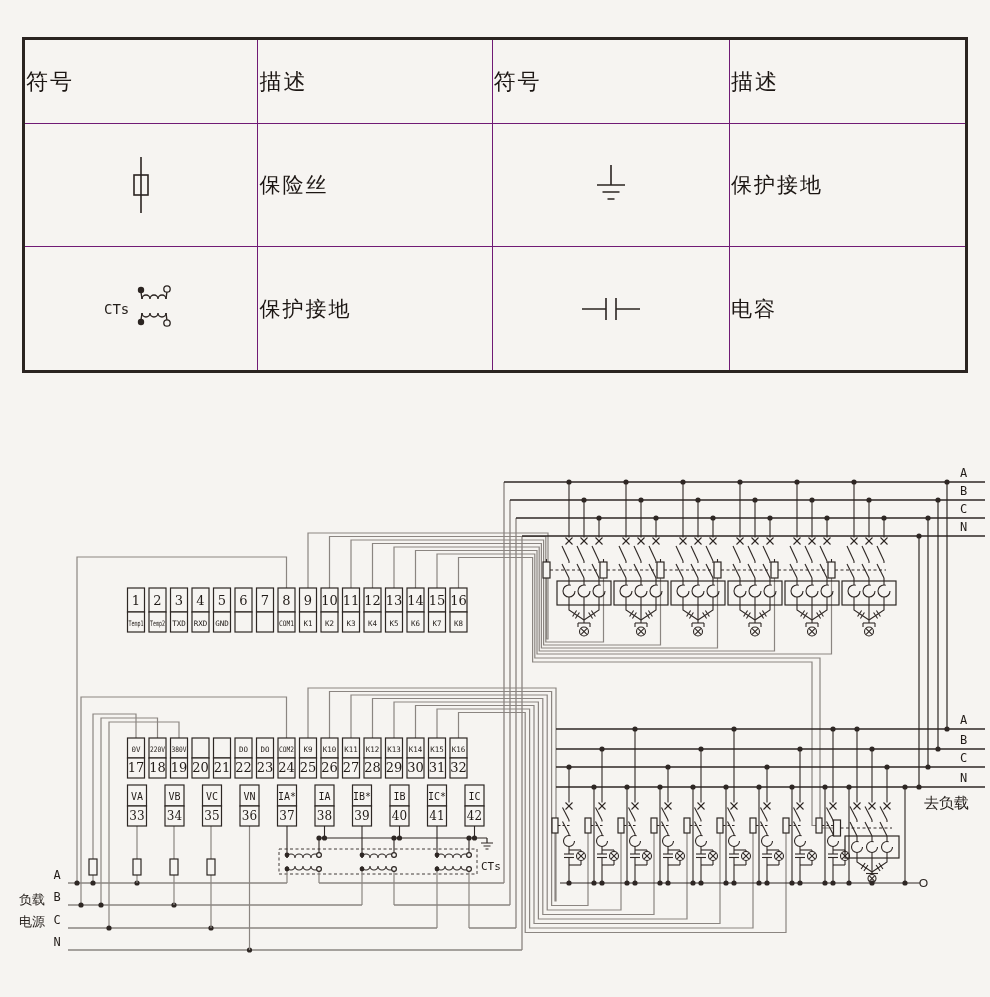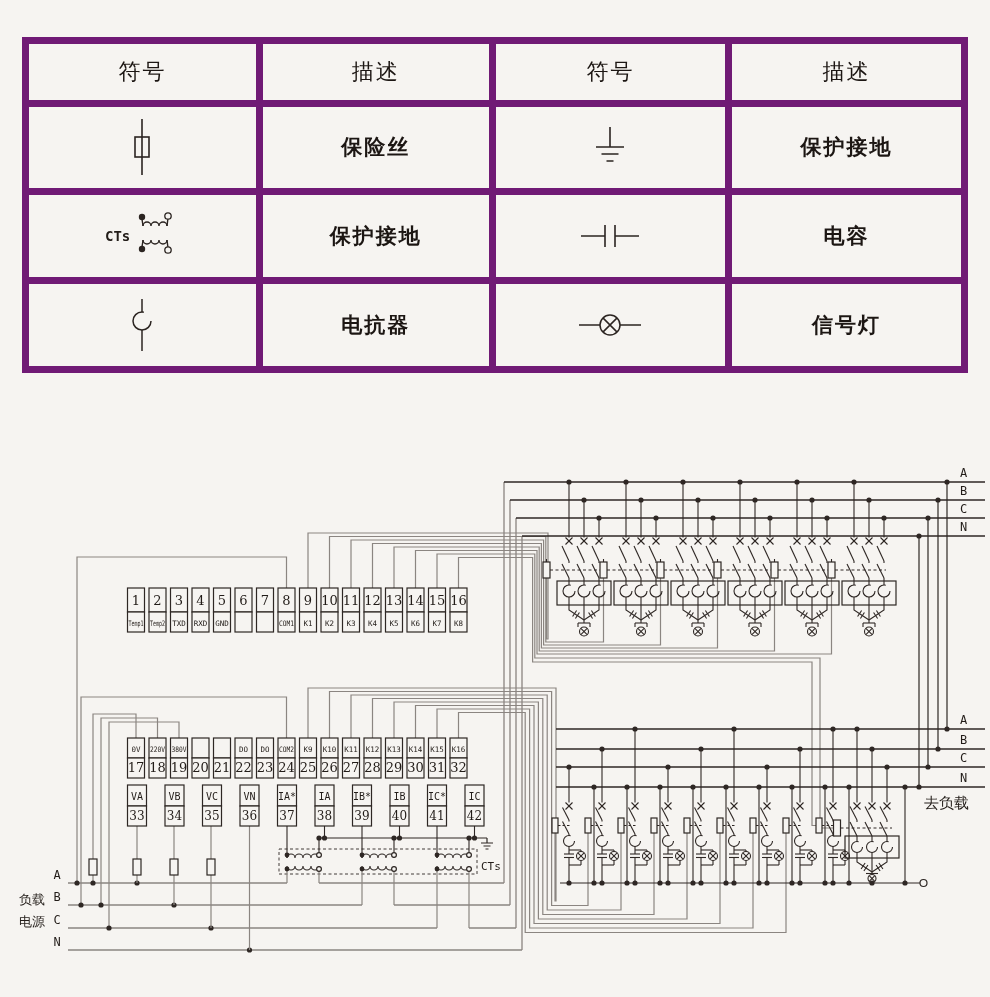--- a/index.html
+++ b/index.html
@@ -1,26 +1,26 @@
 <!DOCTYPE html>
 <html><head>
 <meta charset="utf-8">
 <style>
   html,body{margin:0;padding:0;}
   body{width:990px;height:997px;background:#f6f4f1;position:relative;overflow:hidden;
        font-family:"Liberation Sans", sans-serif;}
   .stage{position:absolute;inset:0;}
   table.legend{position:absolute;left:22px;top:37px;width:946px;height:336px;
     border-collapse:collapse;background:#f6f4f1;}
-  table.legend td,th{border:7px solid #701a75;text-align:center;vertical-align:middle;
+  table.legend td,th{border:1px solid #701a75;text-align:left;vertical-align:middle;
     color:#1c1613;}
   table.legend{border:3px solid #2b2421;}
   table.legend th{font-size:22px;font-weight:normal;height:48px;letter-spacing:2px;}
   table.legend td.desc{font-size:21px;letter-spacing:2px;}
-  table.legend td{height:72px;font-weight:bold;}
+  table.legend td{height:72px;}
   svg text{fill:#221c18;}
   #wiring{position:absolute;left:0;top:377px;}
   .sym{display:block;margin:0 auto;}
 </style>
 </head>
 <body>
 
 <div class="stage">
 
   <table class="legend">
@@ -73,42 +73,20 @@
       </td>
       <td class="desc">保护接地</td>
       <td>
         <svg class="sym" width="90" height="64">
           <g stroke="#2b2421" stroke-width="1.6" fill="none">
             <path d="M16,32 H40 M40,21 V43 M50,21 V43 M50,32 H74"></path>
           </g>
         </svg>
       </td>
       <td class="desc">电容</td>
-    </tr>
-    <tr>
-      <td>
-        <svg class="sym" width="90" height="64">
-          <g stroke="#2b2421" stroke-width="1.5" fill="none">
-            <path d="M45,6 V19"></path>
-            <circle cx="45" cy="28" r="9" stroke-dasharray="44 12.5"></circle>
-            <path d="M45,37 V58"></path>
-          </g>
-        </svg>
-      </td>
-      <td class="desc">电抗器</td>
-      <td>
-        <svg class="sym" width="90" height="64">
-          <g stroke="#2b2421" stroke-width="1.5" fill="none">
-            <path d="M14,32 H35"></path>
-                <circle cx="45" cy="32" r="10"></circle>
-            <path d="M37.9,24.9 L52.1,39.1 M52.1,24.9 L37.9,39.1 M55,32 H76"></path>
-          </g>
-        </svg>
-      </td>
-      <td class="desc">信号灯</td>
     </tr>
   </tbody>
     </table>
 
   <svg id="wiring" width="990" height="620" viewBox="0 0 990 620">
       <g>
         <path d="M308,211 V156 H548 V262 H546.5 V201" stroke="#8b8581" stroke-width="1.2" fill="none"></path>
         <path d="M329.5,211 V159.5 H545.8 V265 H603.5 V201" stroke="#8b8581" stroke-width="1.2" fill="none"></path>
         <path d="M351,211 V163 H543.6 V268 H660.5 V201" stroke="#8b8581" stroke-width="1.2" fill="none"></path>
         <path d="M372.5,211 V166.5 H541.4 V271 H717.5 V201" stroke="#8b8581" stroke-width="1.2" fill="none"></path>

